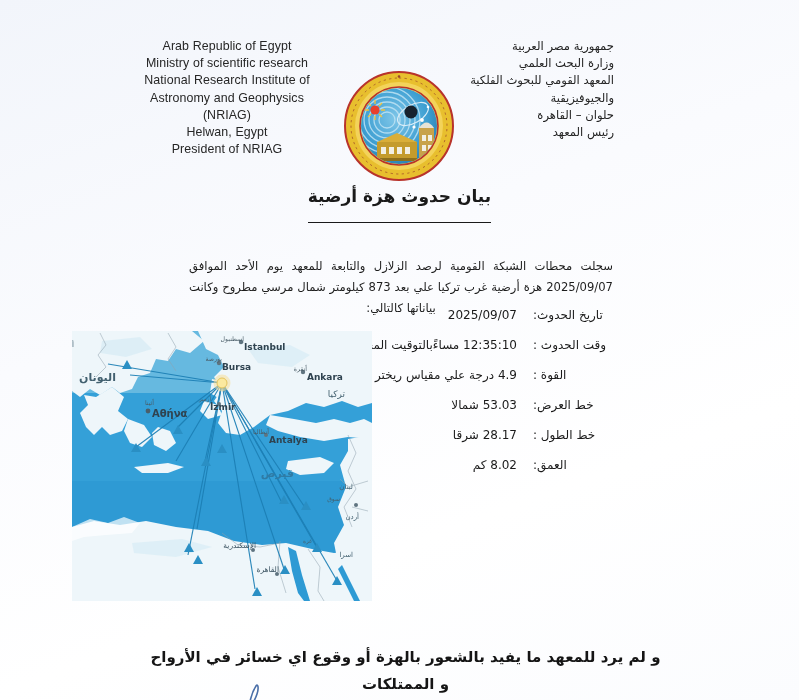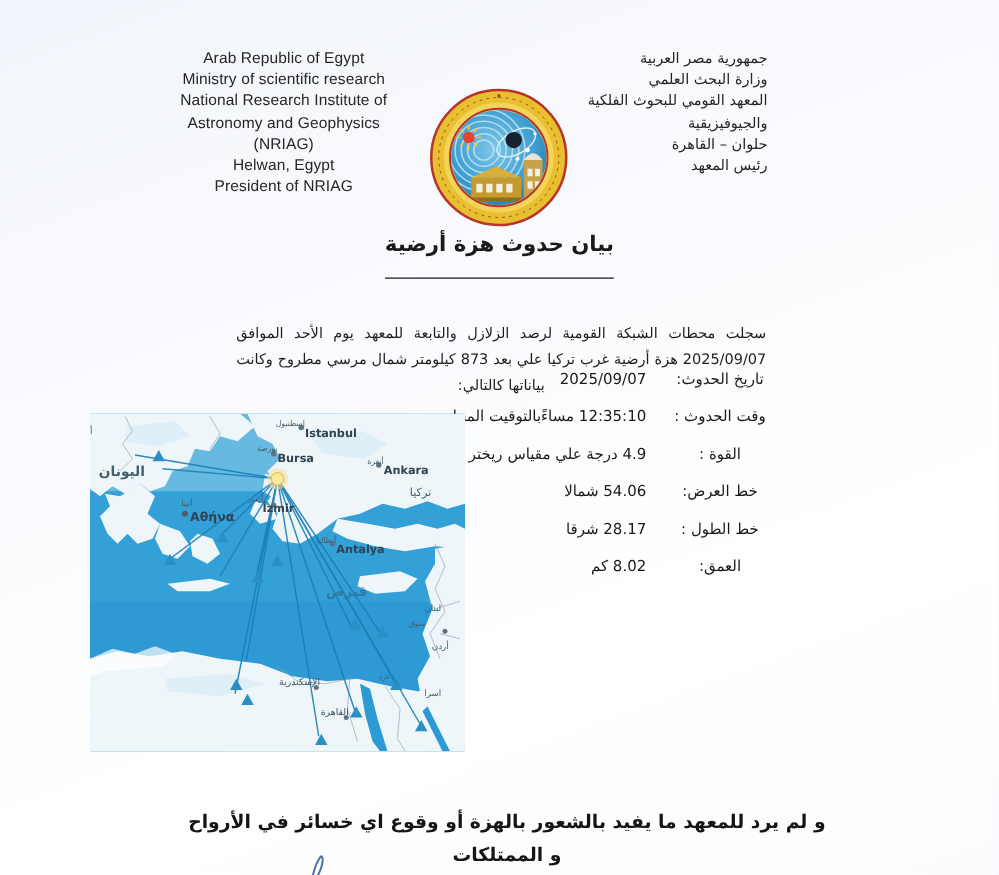--- a/index.html
+++ b/index.html
@@ -106,22 +106,23 @@
     display: flex;
     align-items: baseline;
     height: 30px;
     font-family: "DejaVu Sans", "Liberation Sans", sans-serif;
     font-size: 12px;
     color: #1a1a1a;
     white-space: nowrap;
   }
   .dr-label {
     width: 86px;
-    text-align: center;
+    text-align: left;
     flex: 0 0 86px;
+    margin-top: 12px;
   }
   .dr-value {
     direction: rtl;
     unicode-bidi: embed;
     padding-right: 16px;
   }
   
   .map {
     position: absolute;
     left: 72px;
@@ -277,21 +278,21 @@
     <div class="data-row">
       <div class="dr-label">وقت الحدوث :</div>
       <div class="dr-value">12:35:10 مساءًبالتوقيت المحلي</div>
     </div>
     <div class="data-row">
       <div class="dr-label">القوة :</div>
       <div class="dr-value">4.9 درجة علي  مقياس ريختر</div>
     </div>
     <div class="data-row">
       <div class="dr-label">خط العرض:</div>
-      <div class="dr-value">54.06 شمالا</div>
+      <div class="dr-value">53.03 شمالا</div>
     </div>
     <div class="data-row">
       <div class="dr-label">خط الطول :</div>
       <div class="dr-value">28.17 شرقا</div>
     </div>
     <div class="data-row">
       <div class="dr-label">العمق:</div>
       <div class="dr-value">8.02  كم</div>
     </div>
   </div>

